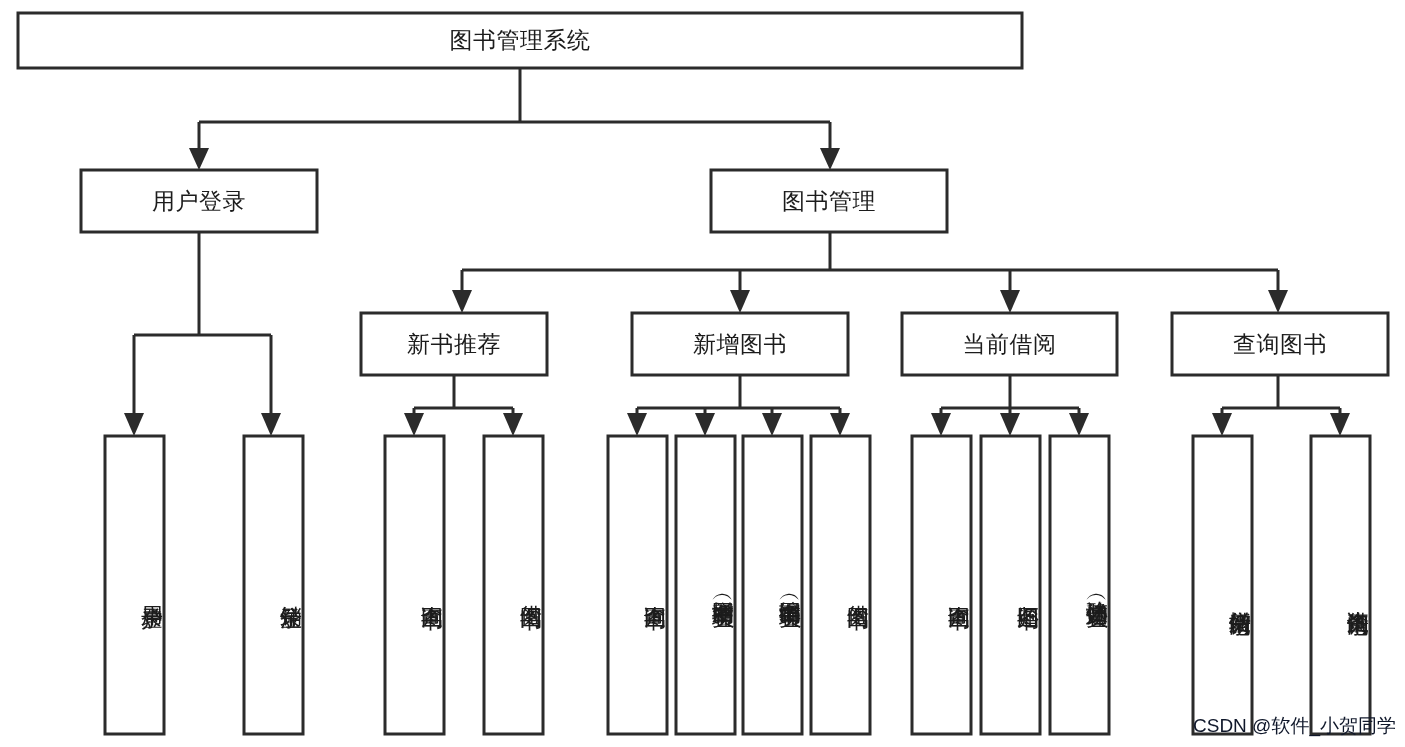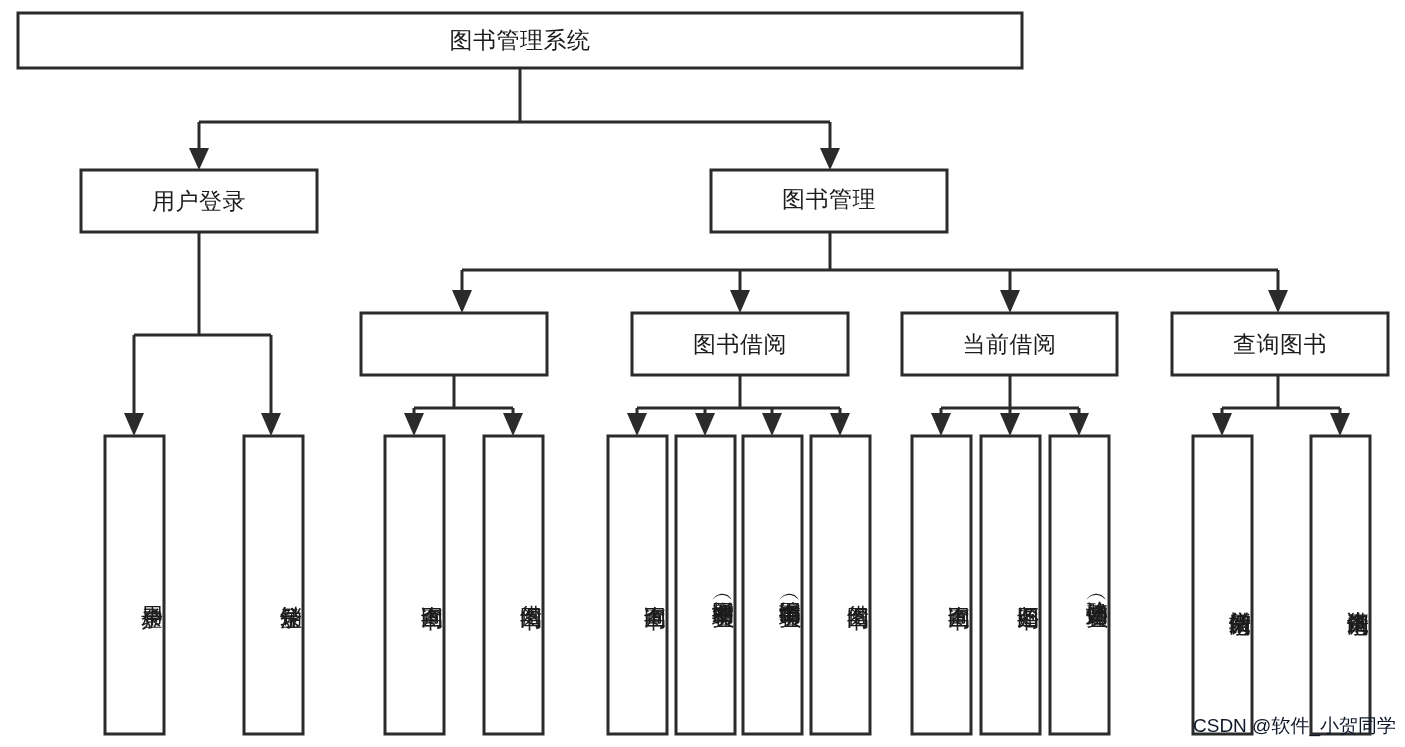--- a/index.html
+++ b/index.html
@@ -174,23 +174,24 @@
       <rect class="node-rect" x="1050" y="436" width="59" height="298"></rect>
 
       <rect class="node-rect" x="1193" y="436" width="59" height="298"></rect>
       <rect class="node-rect" x="1311" y="436" width="59" height="298"></rect>
     </g>
   </svg>
 
   <div class="node-label horizontal" style="left:18px;  top:13px;  width:1004px; height:55px;">图书管理系统</div>
 
   <div class="node-label horizontal" style="left:81px;  top:170px; width:236px; height:62px;">用户登录</div>
-  <div class="node-label horizontal" style="left:711px; top:170px; width:236px; height:62px;font-family:Liberation Mono, monospace;">图书管理</div>
-
-  <div class="node-label horizontal" style="left:632px;  top:313px; width:216px; height:62px;">图书借阅</div>
+  <div class="node-label horizontal" style="left:711px; top:170px; width:236px; height:62px;">图书管理</div>
+
+  <div class="node-label horizontal" style="left:361px;  top:313px; width:186px; height:62px;">新书推荐</div>
+  <div class="node-label horizontal" style="left:632px;  top:313px; width:216px; height:62px;">新增图书</div>
   <div class="node-label horizontal" style="left:902px;  top:313px; width:215px; height:62px;">当前借阅</div>
   <div class="node-label horizontal" style="left:1172px; top:313px; width:216px; height:62px;">查询图书</div>
 
   <div class="node-label vertical" style="left:105px; top:436px; width:59px; height:298px;">用户登录</div>
   <div class="node-label vertical" style="left:244px; top:436px; width:59px; height:298px;">注销登录</div>
 
   <div class="node-label vertical" style="left:385px; top:436px; width:59px; height:298px;">查询图书</div>
   <div class="node-label vertical" style="left:484px; top:436px; width:59px; height:298px;">借阅图书</div>
 
   <div class="node-label vertical" style="left:608px; top:436px; width:59px; height:298px;">查询图书</div>

